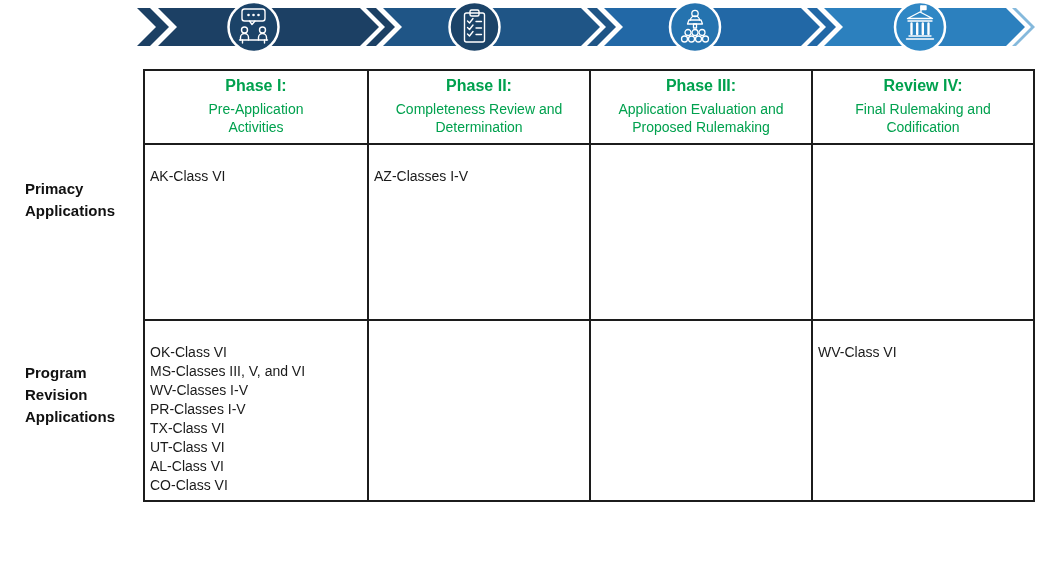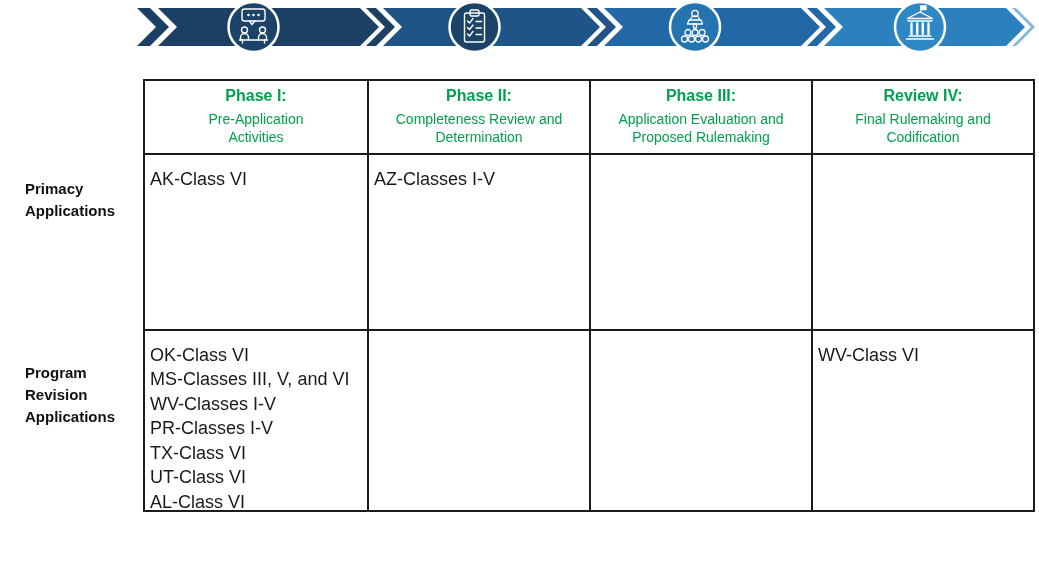--- a/index.html
+++ b/index.html
@@ -20,21 +20,21 @@
     font-size: 15px;
     line-height: 1.45;
     white-space: pre-line;
     color: #111;
   }
   #label-primacy { left: 25px; top: 178px; }
   #label-program { left: 25px; top: 362px; }
 
   .ptable {
     position: absolute;
-    left: 143px; top: 79px;
+    left: 143px; top: 69px;
     width: 892px; height: 433px;
     border: 2px solid #1c1c1c;
     background: #ffffff;
     display: grid;
     grid-template-columns: repeat(4, 1fr);
     grid-template-rows: 72px 176px 1fr;
   }
   .ptable > .cell {
     border-left: 2px solid #1c1c1c;
     border-top: 2px solid #1c1c1c;
@@ -49,22 +49,22 @@
     color: #00A14E;
   }
   .phase-title { font-weight: bold; font-size: 16px; }
   .phase-sub {
     font-size: 14px;
     line-height: 1.28;
     margin-top: 6px;
     white-space: pre-line;
   }
   .cell.body {
-    padding: 12px 5px;
-    font-size: 18px;
+    padding: 22px 5px;
+    font-size: 14px;
     line-height: 1.36;
   }
   .cell-entry { white-space: nowrap; }
 </style>
 </head>
 <body>
 
 <svg class="timeline-svg" width="1039" height="56" viewBox="0 0 1039 56" aria-hidden="true">
 
   <path fill="#1C4064" d="M137,8 L150,8 L169,27 L150,46 L137,46 L156,27 Z"></path>

